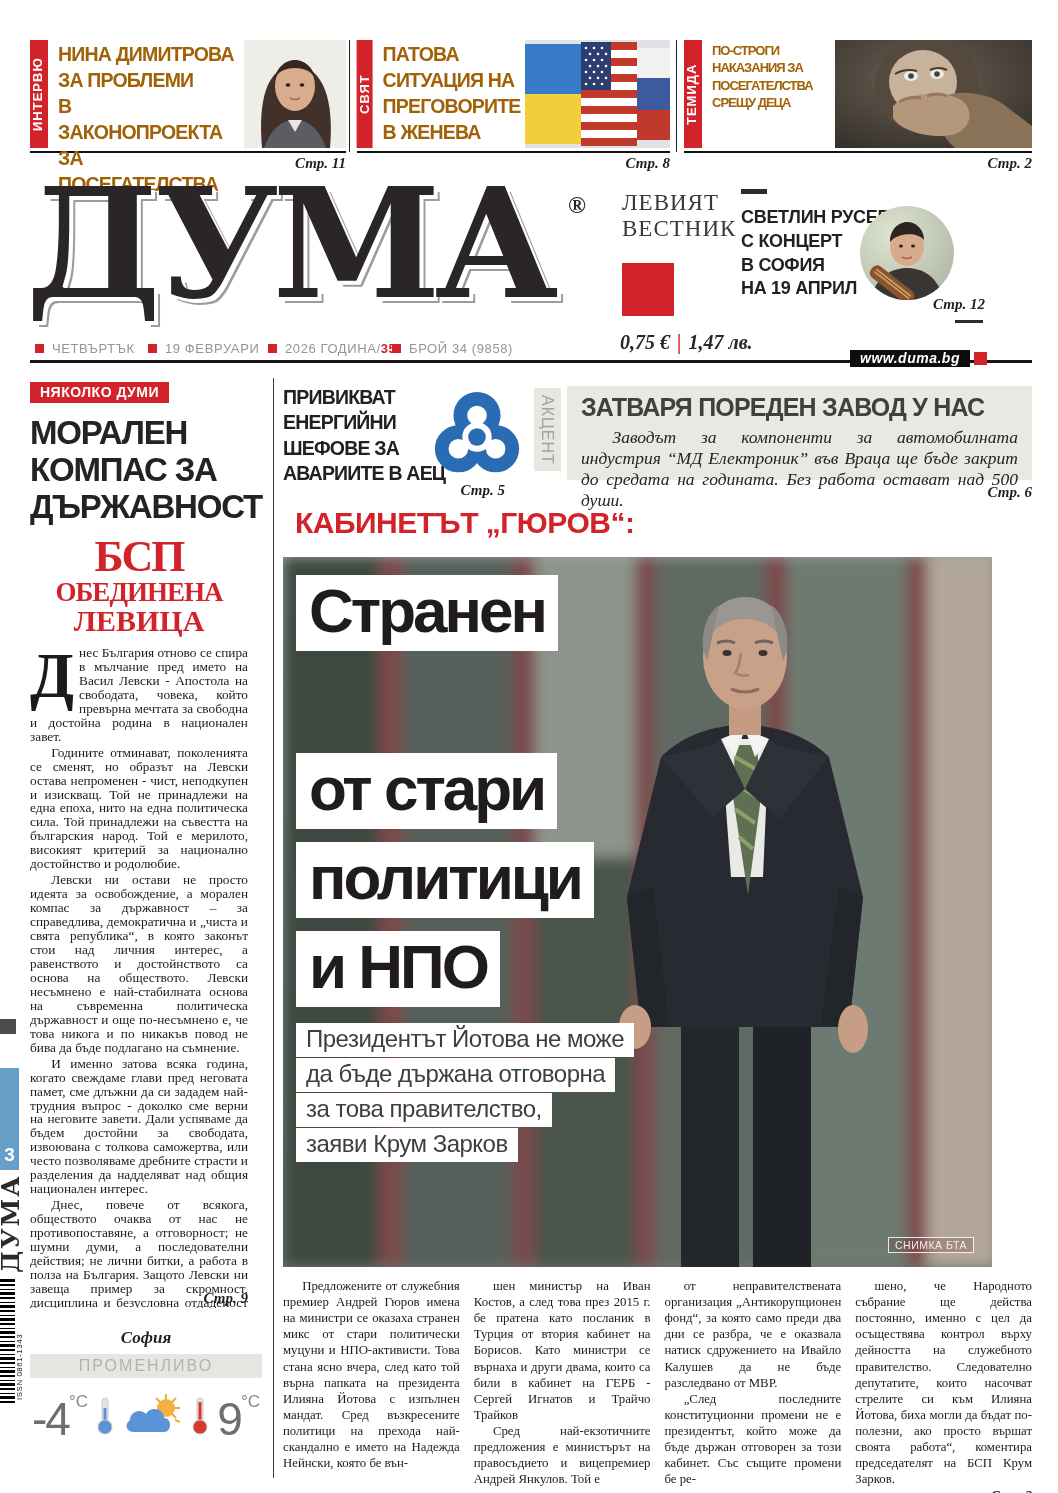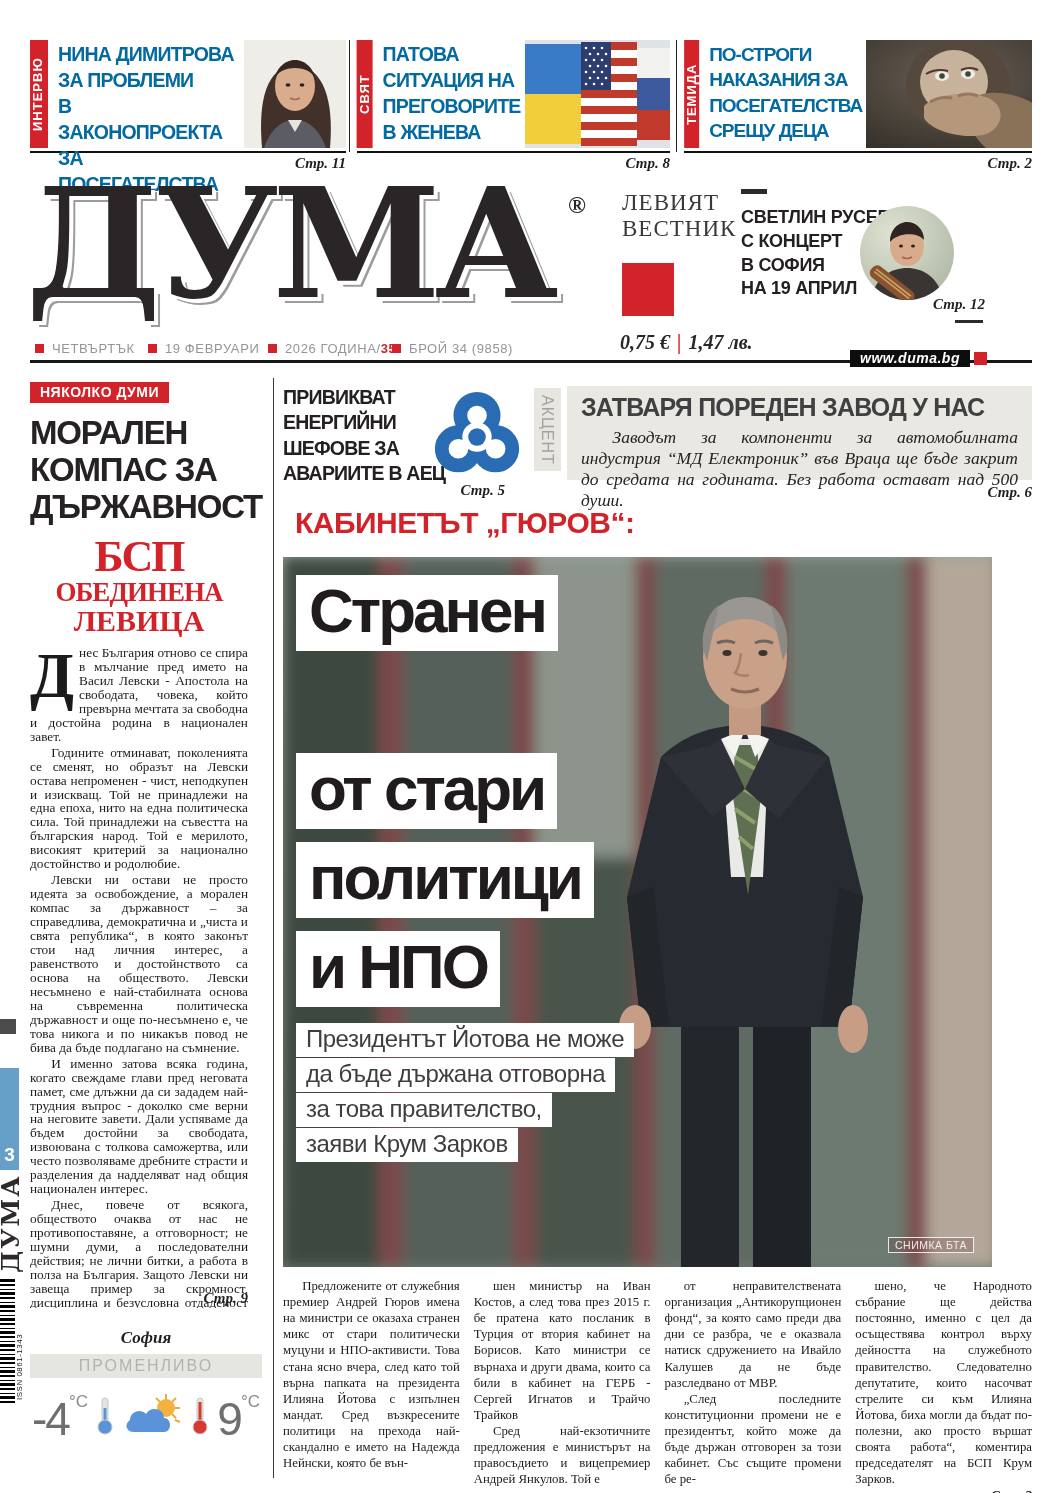--- a/index.html
+++ b/index.html
@@ -5,21 +5,21 @@
   html,body{margin:0;padding:0;background:#fff;}
   #page{position:relative;width:1058px;height:1493px;background:#fff;overflow:hidden;
         font-family:"Liberation Serif",serif;color:#221e1f;}
 
   
   .teaser{position:absolute;top:40px;}
   .teaser-main{display:flex;height:108px;}
   .ttag{width:18px;background:#d2232a;color:#fff;font:bold 13px "Liberation Sans",sans-serif;
         writing-mode:vertical-rl;transform:rotate(180deg);text-align:center;letter-spacing:1px;}
   .tlines{flex:1;padding:2px 4px 0 10px;font:bold 19.5px/1.33 "Liberation Sans",sans-serif;
-          letter-spacing:-0.8px;color:#0369a1;}
+          letter-spacing:-0.8px;color:#a16207;}
   .timg{height:108px;overflow:hidden;}
   .trule{height:2px;background:#111;margin-top:3px;}
   .tpage{text-align:right;font:bold italic 15px "Liberation Serif",serif;margin-top:2px;color:#221e1f;}
   .vsep{position:absolute;top:40px;height:112px;width:1px;background:#222;}
 
   
   .logo{position:absolute;left:26px;top:168px;font-family:"DejaVu Serif",serif;font-weight:bold;
         font-size:152px;line-height:1.0;letter-spacing:-6px;color:#2a2627;
         text-shadow:4px 4px 0 #fff,6px 6px 0 #9c9c9c;}
   .regmark{position:absolute;left:568px;top:192px;font:bold 24px "Liberation Serif",serif;color:#2a2627;}
@@ -213,21 +213,21 @@
         </svg>
       </div>
     </div>
     <div class="trule"></div>
     <div class="tpage">Стр. 8</div>
   </div>
 
   <div class="teaser" style="left:684px;width:348px;">
     <div class="teaser-main">
       <div class="ttag">ТЕМИДА</div>
-      <div class="tlines" style="font-size:19px;letter-spacing:-1px;">
+      <div class="tlines" style="font-size:13px;letter-spacing:-1px;">
         <div>ПО-СТРОГИ</div>
         <div>НАКАЗАНИЯ ЗА</div>
         <div>ПОСЕГАТЕЛСТВА</div>
         <div>СРЕЩУ ДЕЦА</div>
       </div>
       <div class="timg" style="width:197px;">
         <svg width="197" height="108" viewBox="0 0 197 108">
           <defs>
             <radialGradient id="chbg" cx="45%" cy="35%" r="90%">
               <stop offset="0" stop-color="#6a6054"></stop>

